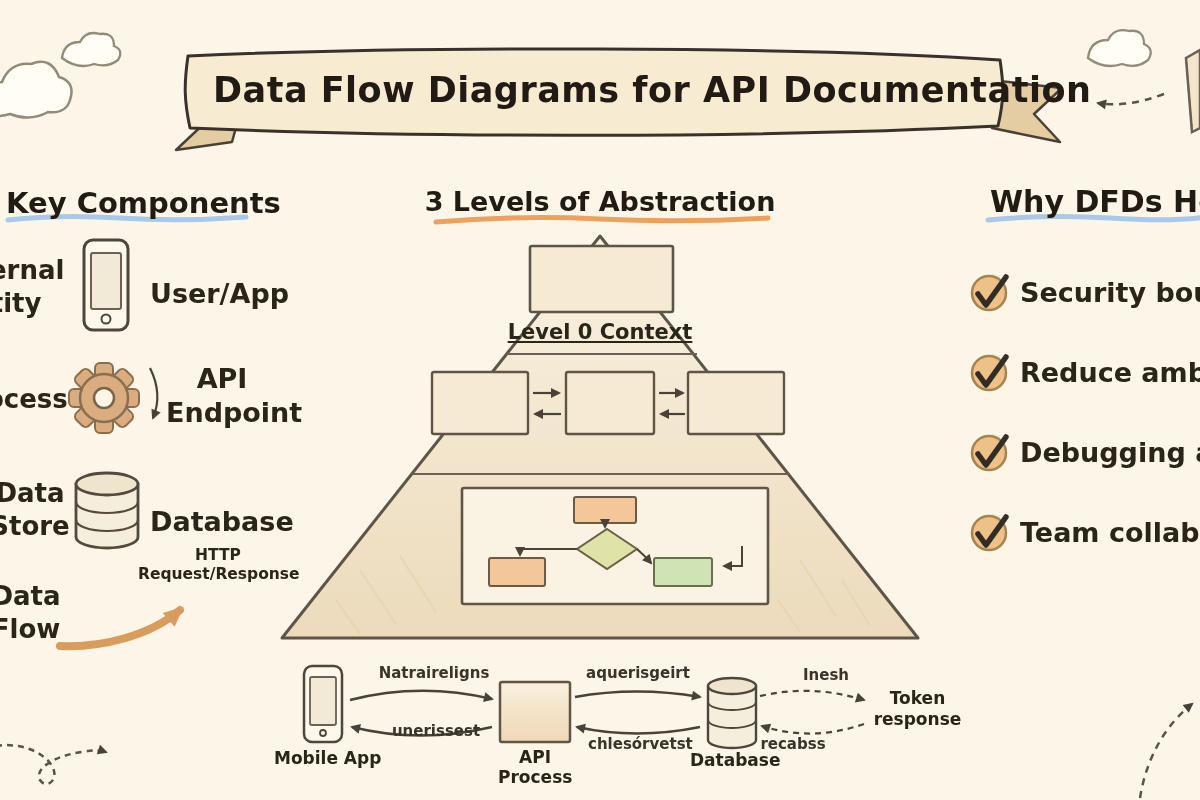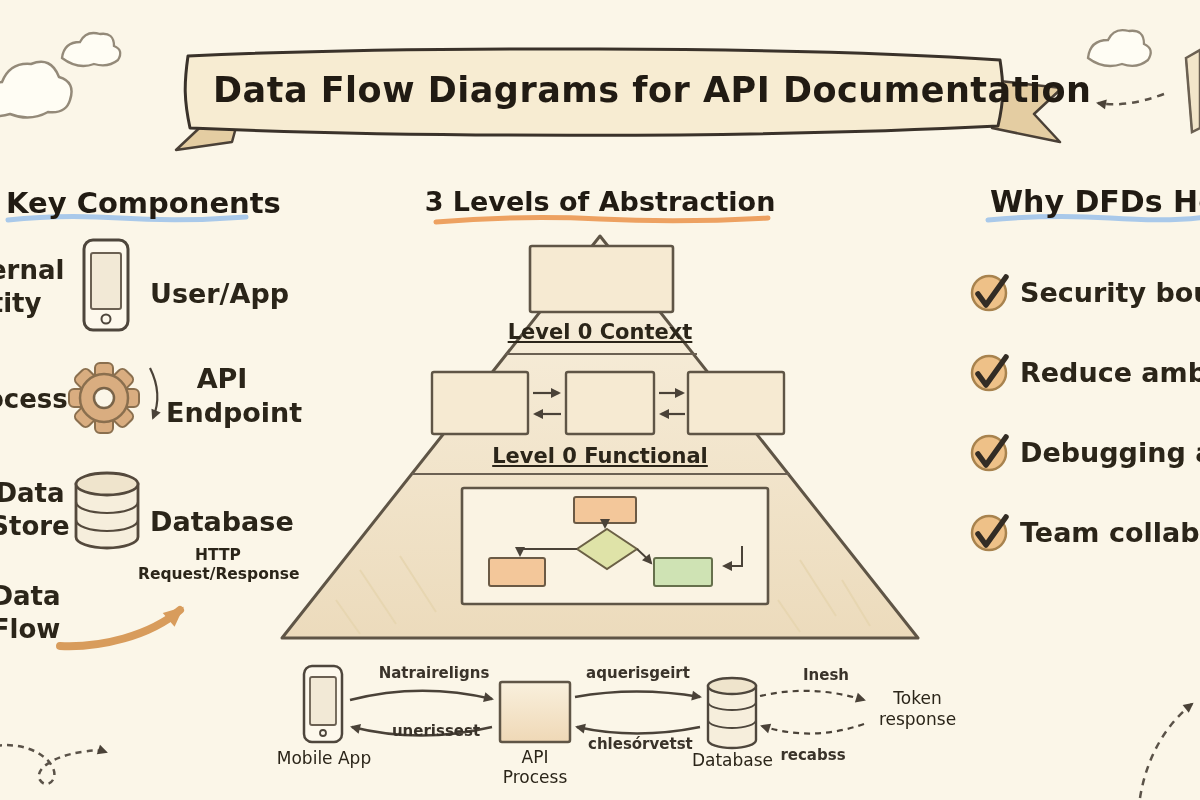--- a/index.html
+++ b/index.html
@@ -8,21 +8,21 @@
   .canvas { position:relative; width:1200px; height:800px; overflow:hidden; background:#fbf6e8; color:#2b2519; }
   .art { position:absolute; left:0; top:0; }
   .txt { position:absolute; color:#2b2519; }
   .c { text-align:center; }
   .nw { white-space:nowrap; }
   .title { font-size:35px; font-weight:bold; letter-spacing:.5px; color:#211b13; }
   .heading { font-size:28px; font-weight:bold; color:#211b13; }
   .term { font-size:26px; font-weight:600; line-height:33px; }
   .complabel { font-size:27px; font-weight:600; line-height:34px; }
   .lvl { font-size:21px; font-weight:600;text-decoration:underline; }
-  .flowlabel { font-size:17px; font-weight:400; line-height:20px; }
+  .flowlabel { font-size:17px; font-weight:700; line-height:20px; }
   .arrlabel { font-size:15px; font-weight:700; color:#3a332a; }
   .why { font-size:27px; font-weight:600; }
   .small2 { font-size:15.5px; font-weight:600; line-height:19px; }
 </style>
 </head>
 <body>
 
 <div class="canvas">
 
   <svg class="art" width="1200" height="800" viewBox="0 0 1200 800">
@@ -191,37 +191,36 @@
   <div class="txt term c" style="left:-26px; top:580px; width:104px;">
     <div>Data</div>
     <div>Flow</div>
   </div>
   <div class="txt small2 c" style="left:138px; top:546px; width:160px;">
     <div>HTTP</div>
     <div>Request/Response</div>
   </div>
 
   <div class="txt lvl c nw" style="left:485px; top:320px; width:230px;">Level 0 Context</div>
-  <div class="txt lvl c nw" style="left:480px; top:444px; width:240px;">Level 0 Functional</div>
 
   <div class="txt flowlabel c nw" style="left:274px; top:748px; width:100px;">Mobile App</div>
   <div class="txt flowlabel c" style="left:498px; top:747px; width:74px;">
     <div>API</div>
     <div>Process</div>
   </div>
   <div class="txt flowlabel c nw" style="left:690px; top:750px; width:85px;">Database</div>
   <div class="txt flowlabel c" style="left:870px; top:688px; width:95px; line-height:21px;">
     <div>Token</div>
     <div>response</div>
   </div>
   <div class="txt arrlabel c nw" style="left:378px; top:664px; width:112px;">Natraireligns</div>
   <div class="txt arrlabel c nw" style="left:386px; top:722px; width:100px;">unerissest</div>
   <div class="txt arrlabel c nw" style="left:586px; top:664px; width:104px;">aquerisgeirt</div>
   <div class="txt arrlabel c nw" style="left:588px; top:735px; width:104px;">chlesórvetst</div>
   <div class="txt arrlabel c nw" style="left:794px; top:666px; width:64px;">Inesh</div>
-  <div class="txt arrlabel c nw" style="left:774px; top:735px; width:78px;margin-top:11px;">recabss</div>
+  <div class="txt arrlabel c nw" style="left:754px; top:735px; width:78px;">recabss</div>
 
   <div class="txt why nw" style="left:1020px; top:277px;">Security boundaries</div>
   <div class="txt why nw" style="left:1020px; top:357px;">Reduce ambiguity</div>
   <div class="txt why nw" style="left:1020px; top:437px;">Debugging aid</div>
   <div class="txt why nw" style="left:1020px; top:517px;">Team collaboration</div>
 
 </div>
 
 </body></html>

